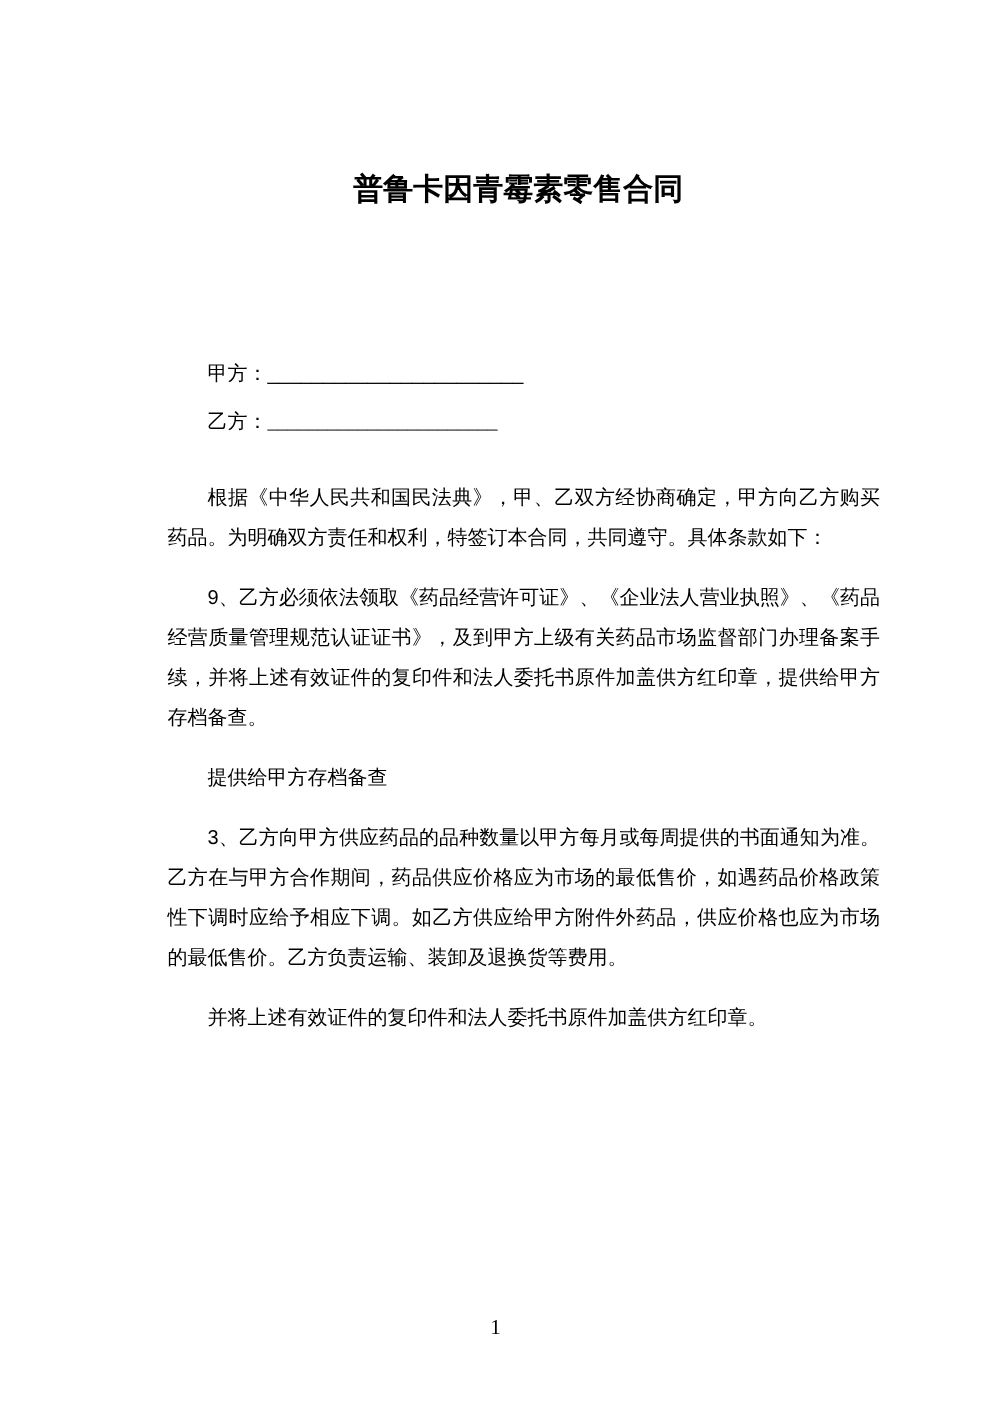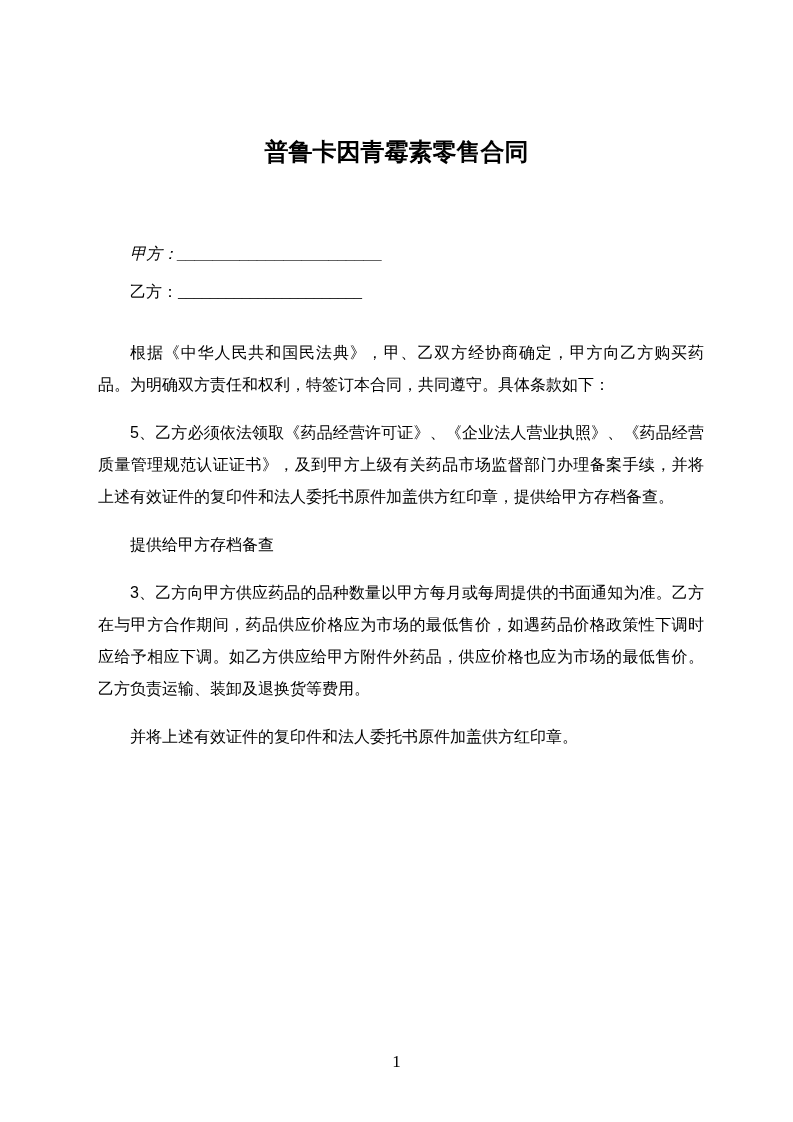--- a/index.html
+++ b/index.html
@@ -5,39 +5,40 @@
   html, body { margin: 0; padding: 0; background: #ffffff; }
   .page {
     position: relative;
     width: 793px;
     height: 1122px;
     background: #ffffff;
     color: #000000;
     font-family: "Liberation Sans", sans-serif;
     overflow: hidden;
     box-sizing: border-box;
+    padding-left: 36px;
   }
   .doc-title {
     margin: 0;
     padding-top: 134px;
     text-align: center;
     font-size: 24px;
     line-height: 36px;
     font-weight: 700;
     color: #000000;
   }
   .content { padding: 0 89px 0 98px; }
   .party-line {
     margin: 0;
     font-size: 16px;
     line-height: 32px;
     text-indent: 32px;
     white-space: nowrap;
   }
-  .party-a { margin-top: 68px; font-style: italic; }
+  .party-a { margin-top: 114px; }
   .party-b { margin-top: 6px; font-family: Liberation Serif, serif; }
   .blank { letter-spacing: 0; }
   .para {
     margin: 16px 0 0 0;
     font-size: 16px;
     line-height: 32px;
     text-indent: 32px;
     text-align: justify;
   }
   .para-first { margin-top: 29px; }
@@ -61,21 +62,21 @@
   <h1 class="doc-title">普鲁卡因青霉素零售合同</h1>
 
   <div class="content">
 
     <p class="party-line party-a"><span>甲方：</span><span class="blank">_______________________</span></p>
 
     <p class="party-line party-b"><span>乙方：</span><span class="blank">_______________________</span></p>
 
     <p class="para para-first">根据《中华人民共和国民法典》，甲、乙双方经协商确定，甲方向乙方购买药品。为明确双方责任和权利，特签订本合同，共同遵守。具体条款如下：</p>
 
-    <p class="para">5、乙方必须依法领取《药品经营许可证》、《企业法人营业执照》、《药品经营质量管理规范认证证书》，及到甲方上级有关药品市场监督部门办理备案手续，并将上述有效证件的复印件和法人委托书原件加盖供方红印章，提供给甲方存档备查。</p>
+    <p class="para">9、乙方必须依法领取《药品经营许可证》、《企业法人营业执照》、《药品经营质量管理规范认证证书》，及到甲方上级有关药品市场监督部门办理备案手续，并将上述有效证件的复印件和法人委托书原件加盖供方红印章，提供给甲方存档备查。</p>
 
 
     <p class="para">提供给甲方存档备查</p>
 
     <p class="para">3、乙方向甲方供应药品的品种数量以甲方每月或每周提供的书面通知为准。乙方在与甲方合作期间，药品供应价格应为市场的最低售价，如遇药品价格政策性下调时应给予相应下调。如乙方供应给甲方附件外药品，供应价格也应为市场的最低售价。乙方负责运输、装卸及退换货等费用。</p>
 
 
     <p class="para">并将上述有效证件的复印件和法人委托书原件加盖供方红印章。</p>
 
 

